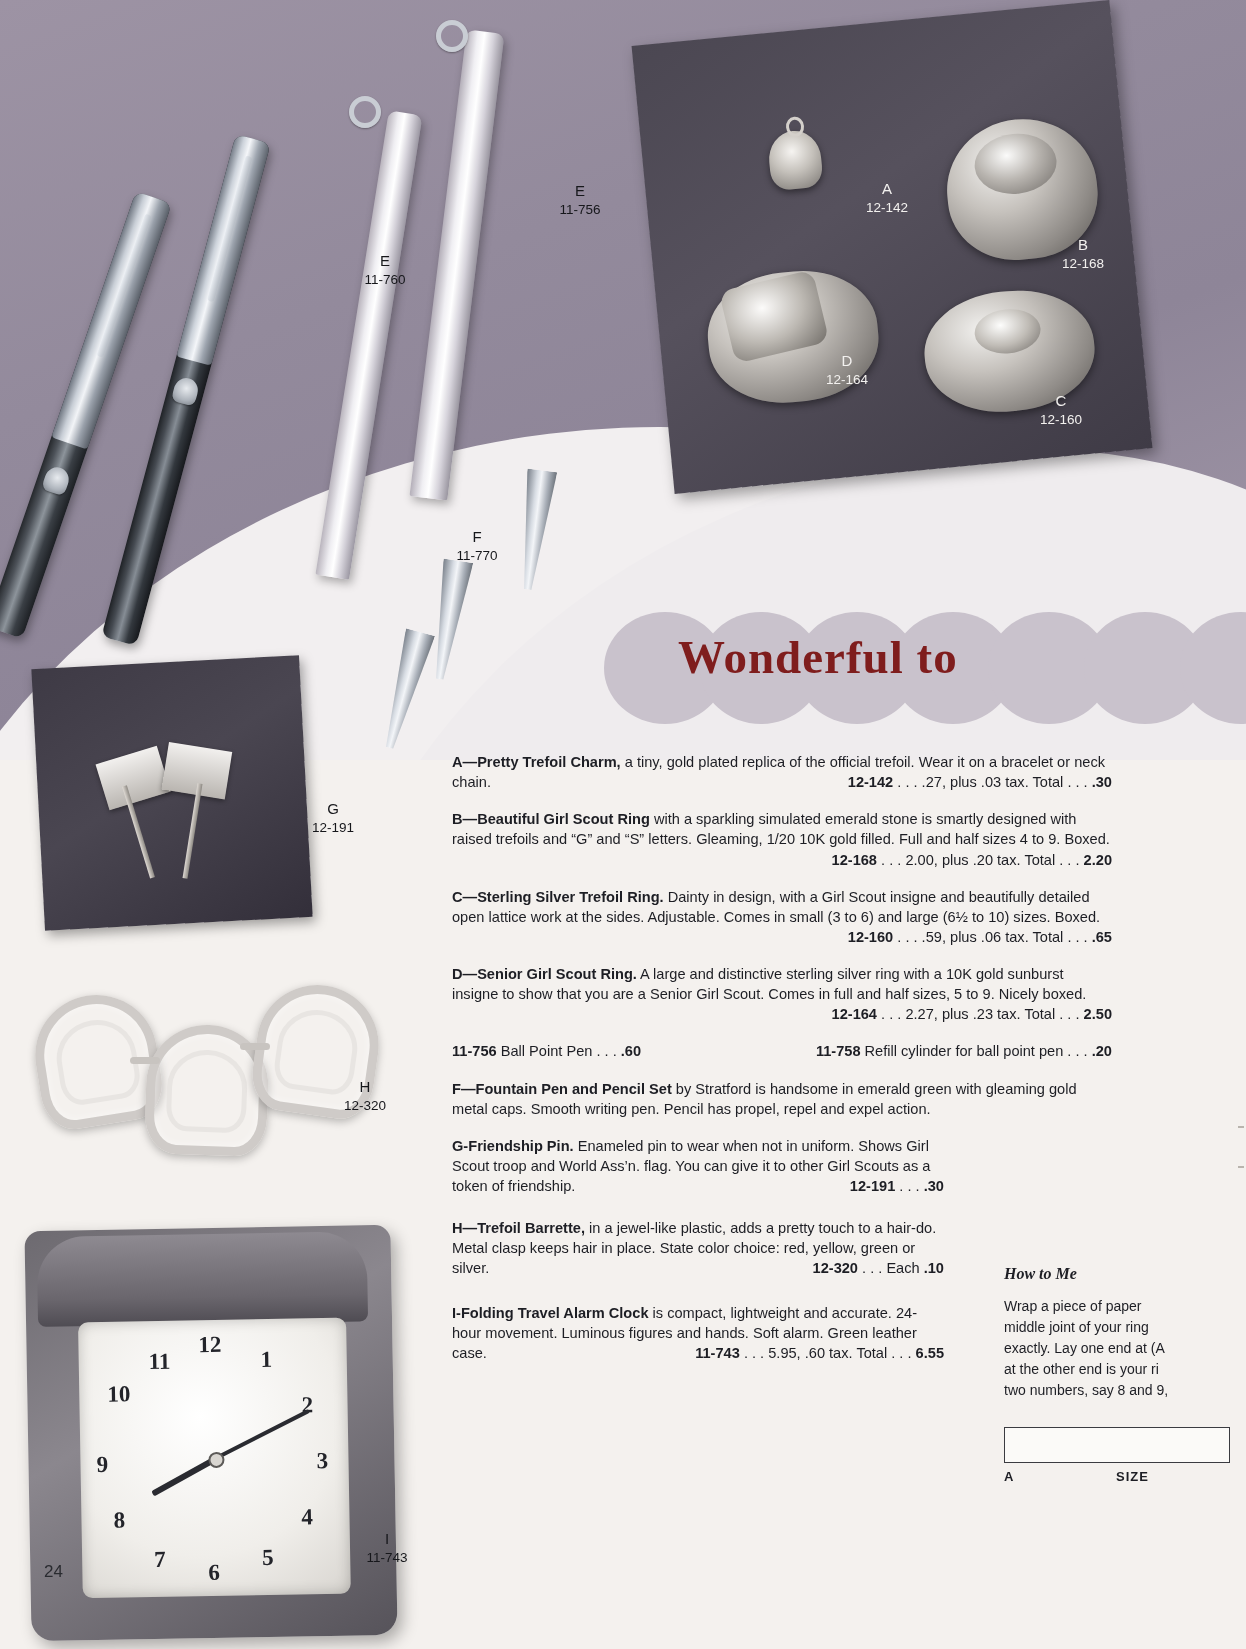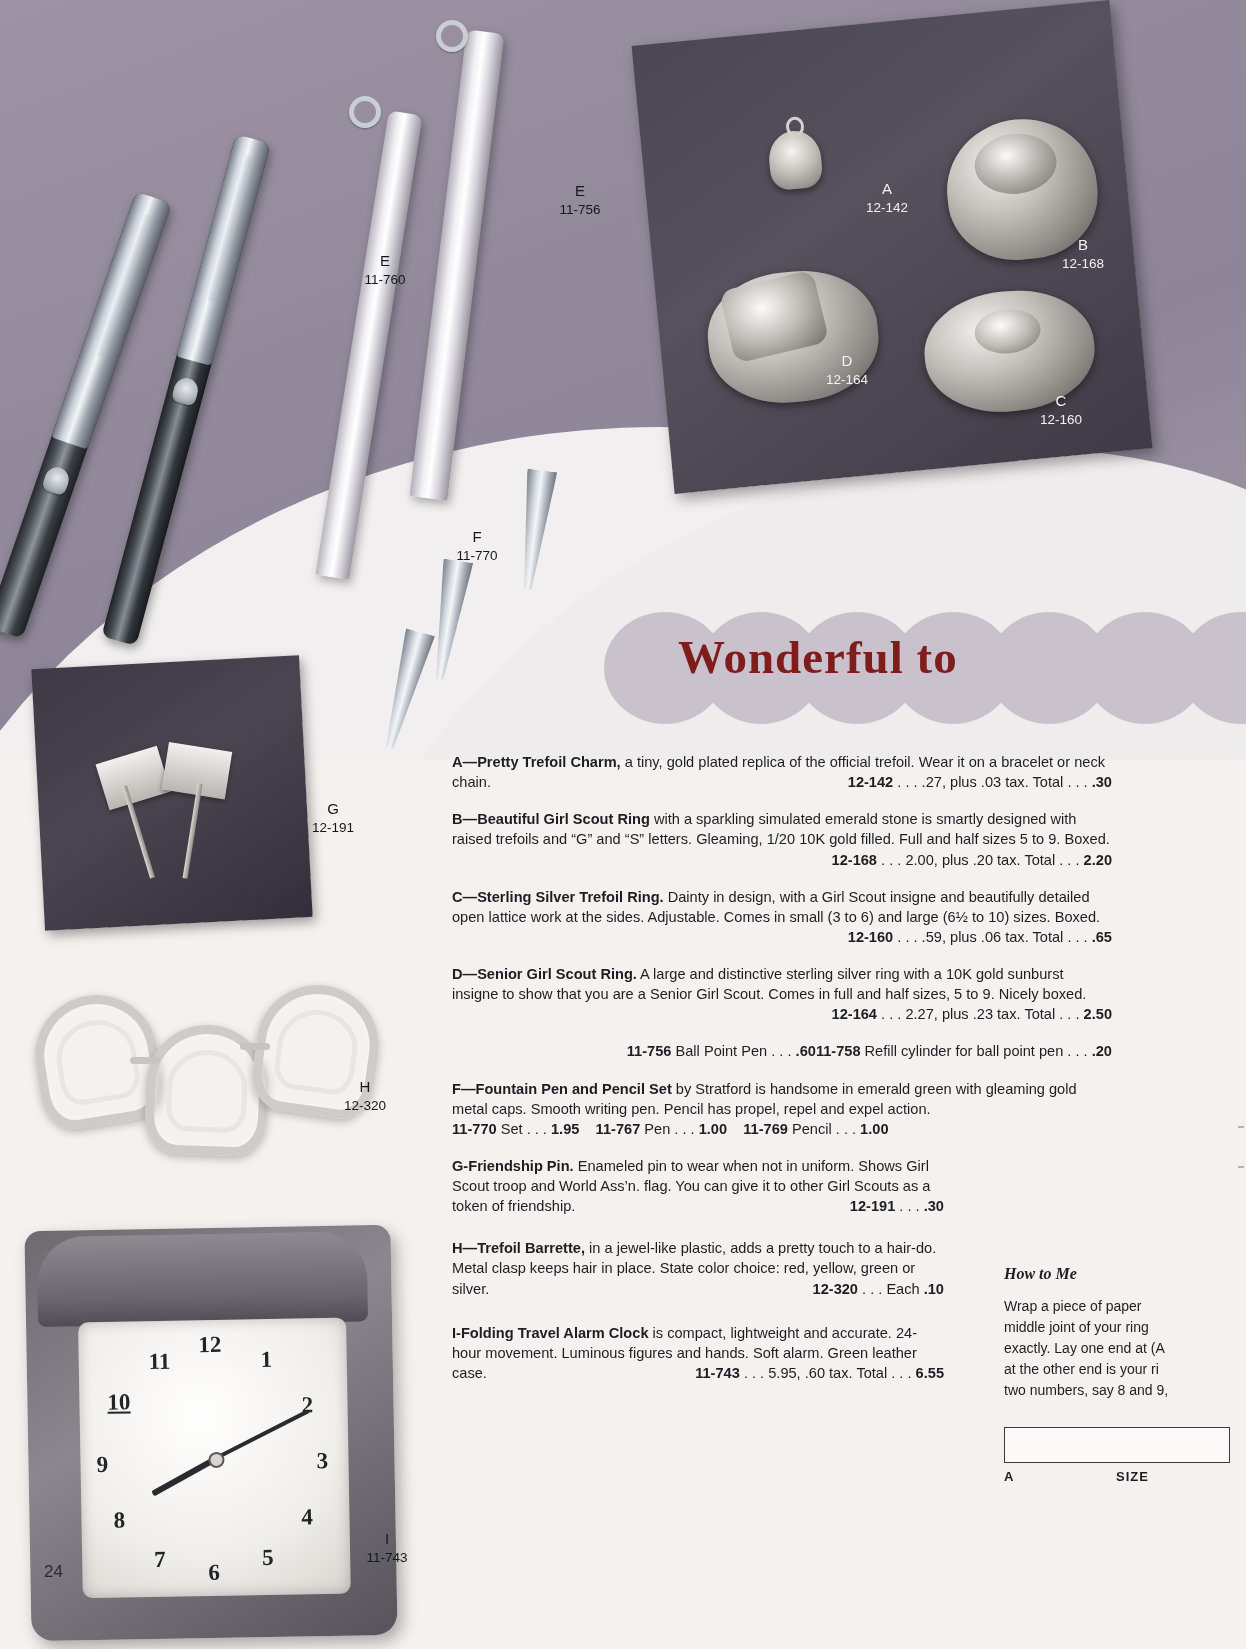--- a/index.html
+++ b/index.html
@@ -459,21 +459,21 @@
       <div class="num" style="left:120px; top:12px;">12</div>
       <div class="num" style="left:182px; top:28px;">1</div>
       <div class="num" style="left:222px; top:74px;">2</div>
       <div class="num" style="left:236px; top:130px;">3</div>
       <div class="num" style="left:220px; top:186px;">4</div>
       <div class="num" style="left:180px; top:226px;">5</div>
       <div class="num" style="left:126px; top:240px;">6</div>
       <div class="num" style="left:72px; top:226px;">7</div>
       <div class="num" style="left:32px; top:186px;">8</div>
       <div class="num" style="left:16px; top:130px;">9</div>
-      <div class="num" style="left:28px; top:68px;text-decoration:underline;">10</div>
+      <div class="num" style="left:28px; top:60px;">10</div>
       <div class="num" style="left:70px; top:28px;">11</div>
       <div class="hand" style="width:6px; height:74px; transform:rotate(-118deg);"></div>
       <div class="hand" style="width:4px; height:104px; transform:rotate(64deg);"></div>
       <div class="hub"></div>
     </div>
   </div>
   <div class="label" style="left:352px; top:1530px; width:70px;">
     <span class="ltr">I</span>
     <span class="num">11-743</span>
   </div>
@@ -494,21 +494,21 @@
     <div class="entry">
       <p>
         <span class="lead">A—Pretty Trefoil Charm,</span><span> a tiny, gold plated replica of the official trefoil. Wear it on a bracelet or neck chain.</span>
         <span class="pl-right"><span class="sku">12-142</span><span> . . .  .27, plus .03 tax. Total . . . </span><span class="price">.30</span></span>
       </p>
       <div class="clr"></div>
     </div>
 
     <div class="entry">
       <p>
-        <span class="lead">B—Beautiful Girl Scout Ring</span><span> with a sparkling simulated emerald stone is smartly designed with raised trefoils and “G” and “S” letters. Gleaming, 1/20 10K gold filled. Full and half sizes 5 to 9. Boxed.</span>
+        <span class="lead">B—Beautiful Girl Scout Ring</span><span> with a sparkling simulated emerald stone is smartly designed with raised trefoils and “G” and “S” letters. Gleaming, 1/20 10K gold filled. Full and half sizes 4 to 9. Boxed.</span>
         <span class="pl-right"><span class="sku">12-168</span><span> . . . 2.00, plus .20 tax. Total . . . </span><span class="price">2.20</span></span>
       </p>
       <div class="clr"></div>
     </div>
 
     <div class="entry">
       <p>
         <span class="lead">C—Sterling Silver Trefoil Ring.</span><span> Dainty in design, with a Girl Scout insigne and beautifully detailed open lattice work at the sides. Adjustable. Comes in small (3 to 6) and large (6½ to 10) sizes. Boxed.</span>
         <span class="pl-right"><span class="sku">12-160</span><span> . . .  .59, plus .06 tax. Total . . . </span><span class="price">.65</span></span>
       </p>
@@ -518,36 +518,29 @@
     <div class="entry">
       <p>
         <span class="lead">D—Senior Girl Scout Ring.</span><span> A large and distinctive sterling silver ring with a 10K gold sunburst insigne to show that you are a Senior Girl Scout. Comes in full and half sizes, 5 to 9. Nicely boxed.</span>
         <span class="pl-right"><span class="sku">12-164</span><span> . . . 2.27, plus .23 tax. Total . . . </span><span class="price">2.50</span></span>
       </p>
       <div class="clr"></div>
     </div>
 
     <div class="entry">
       <div class="clr"></div>
-      <p style="display:flex; justify-content:flex-end;">
+      <p style="display:flex; justify-content:space-between;">
         <span><span class="sku">11-756</span><span> Ball Point Pen . . . </span><span class="price">.60</span></span>
         <span><span class="sku">11-758</span><span> Refill cylinder for ball point pen . . . </span><span class="price">.20</span></span>
       </p>
     </div>
 
     <div class="entry">
       <p>
         <span class="lead">F—Fountain Pen and Pencil Set</span><span> by Stratford is handsome in emerald green with gleaming gold metal caps. Smooth writing pen. Pencil has propel, repel and expel action.</span>
-      </p>
-      <p>
-        <span><span class="sku">11-770</span><span> Set . . . </span><span class="price">1.95</span></span>
-        &nbsp;&nbsp;
-        <span><span class="sku">11-767</span><span> Pen . . . </span><span class="price">1.00</span></span>
-        &nbsp;&nbsp;
-        <span><span class="sku">11-769</span><span> Pencil . . . </span><span class="price">1.00</span></span>
       </p>
     </div>
 
     <div class="entry narrow" style="margin-top:14px;">
       <p>
         <span class="lead">G-Friendship Pin.</span><span> Enameled pin to wear when not in uniform. Shows Girl Scout troop and World Ass’n. flag. You can give it to other Girl Scouts as a token of friendship.</span>
         <span class="pl-right"><span class="sku">12-191</span><span> . . . </span><span class="price">.30</span></span>
       </p>
       <div class="clr"></div>
     </div>

